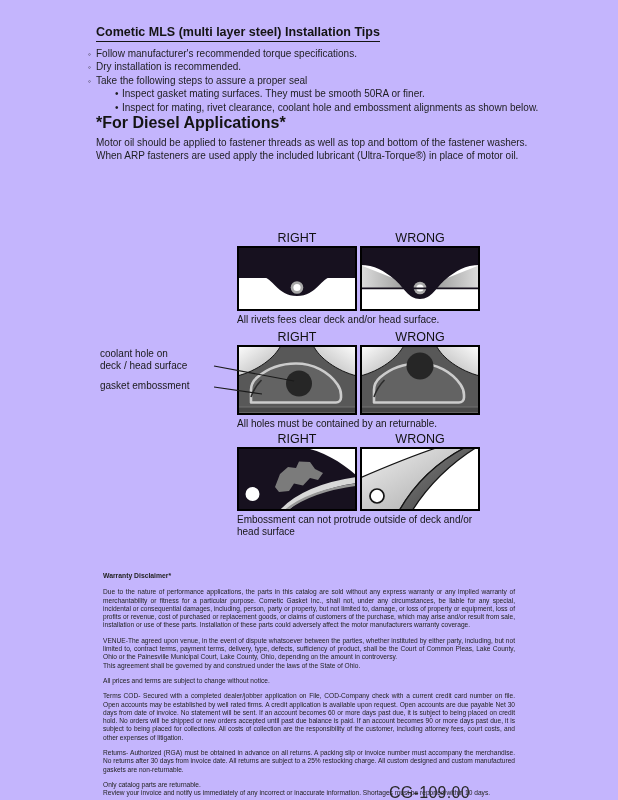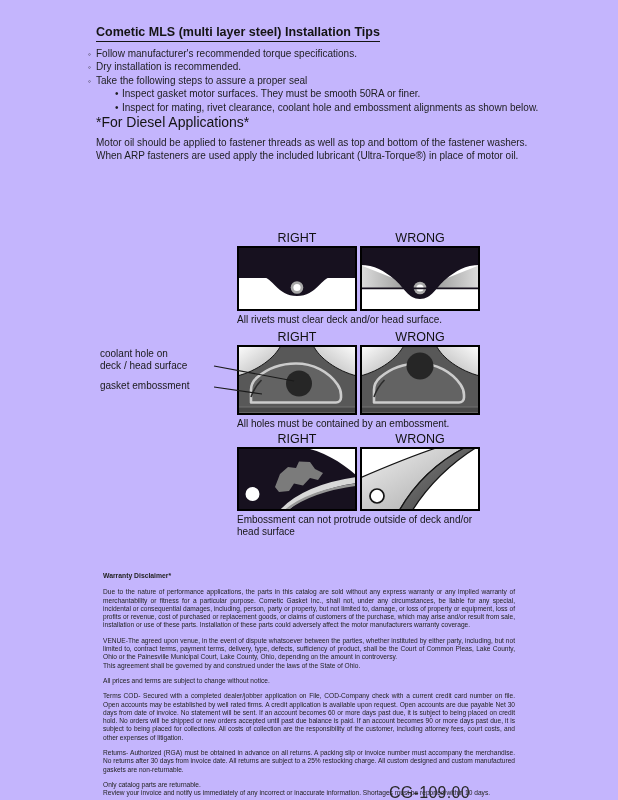--- a/index.html
+++ b/index.html
@@ -11,21 +11,21 @@
     position:absolute;left:96px;top:25px;font-size:12.5px;font-weight:bold;
     color:#141414;border-bottom:1.6px solid #141414;padding-bottom:2px;white-space:nowrap;
   }
   .bullets{position:absolute;left:88px;top:47px;font-size:10px;line-height:13.4px;color:#1d1d1f;}
   .bullet{display:flex;white-space:nowrap;}
   .bullet .bm{flex:none;width:8px;}
   .bullet.lv1 .bm{font-size:8.5px;transform:translateY(0.5px);}
   .bullet.lv2{margin-left:27px;}
   .bullet.lv2 .bm{width:7px;}
   .diesel{position:absolute;left:96px;top:116px;width:472px;font-size:10px;line-height:13px;}
-  .diesel h2{font-size:14px;font-weight:normal;margin:0 0 7px 0;color:#141414;}
+  .diesel h2{font-size:16px;font-weight:bold;margin:0 0 7px 0;color:#141414;}
   .diesel p{margin:0 0 6px 0;white-space:pre-line;}
   .figblock{position:absolute;left:237px;}
   .cols{display:flex;gap:3px;}
   .col{width:120px;}
   .flabel{height:15px;line-height:15px;text-align:center;font-size:12.5px;font-weight:500;color:#111;}
   svg.panel{display:block;width:120px;}
   .fcaption{font-size:10px;margin-top:3px;color:#161616;white-space:nowrap;}
   .fcaption.wrap{white-space:normal;width:250px;line-height:12px;}
   .ann{position:absolute;left:100px;width:112px;text-align:left;font-size:10px;line-height:11.5px;color:#1a1a1a;}
   .leaders{position:absolute;left:0;top:0;width:618px;height:800px;pointer-events:none;}
@@ -79,21 +79,21 @@
     <div class="bullet lv1">
         <span class="bm">◦</span>
         <span>Dry installation is recommended.</span>
       </div>
     <div class="bullet lv1">
         <span class="bm">◦</span>
         <span>Take the following steps to assure a proper seal</span>
       </div>
     <div class="bullet lv2">
         <span class="bm">•</span>
-        <span>Inspect gasket motor surfaces.  They must be smooth 50RA or finer.</span>
+        <span>Inspect gasket mating surfaces.  They must be smooth 50RA or finer.</span>
       </div>
     <div class="bullet lv2">
         <span class="bm">•</span>
         <span>Inspect for mating, rivet clearance, coolant hole and embossment alignments as shown below.</span>
       </div>
   </div>
 
   <div class="diesel">
     <h2>*For Diesel Applications*</h2>
     <p>Motor oil should be applied to fastener threads as well as top and bottom of the fastener washers.
@@ -122,21 +122,21 @@
           <polygon points="0,19 58,42 0,42" fill="url(#wedgeL)"></polygon>
           <polygon points="120,19 62,42 120,42" fill="url(#wedgeR)"></polygon>
           <path d="M0 0 H120 V19 C105 19 96 25 86 33 C76 41 72 53 60 53 C48 53 44 41 34 33 C24 25 15 19 0 19 Z" fill="#17111f"></path>
           <circle cx="60" cy="42" r="6.3" fill="#a8a8a8"></circle>
           <circle cx="60" cy="42" r="3.6" fill="#ffffff"></circle>
           <line x1="0" y1="42.3" x2="120" y2="42.3" stroke="#17111f" stroke-width="1.7"></line>
           <rect x="0" y="0" width="120" height="65" fill="none" stroke="#000000" stroke-width="4"></rect>
         </svg>
       </div>
     </div>
-    <div class="fcaption">All rivets must clear deck and/or head surface.</div>
+    <div class="fcaption">All rivets fees clear deck and/or head surface.</div>
   </div>
 
   <div class="figblock" style="top:330px">
     <div class="cols">
       <div class="col">
         <div class="flabel">RIGHT</div>
         <svg class="panel" viewBox="0 0 120 70">
           <rect width="120" height="70" fill="#585858"></rect>
           <rect y="62" width="120" height="8" fill="#474747"></rect>
           <line x1="0" y1="62" x2="120" y2="62" stroke="#707070" stroke-width="1"></line>
@@ -158,21 +158,21 @@
           <rect y="67.2" width="120" height="2.8" fill="#6a6a6a"></rect>
           <path d="M0 0 H44 C38 13 20 26 0 31 Z" fill="url(#boreL)" stroke="#141414" stroke-width="1"></path>
           <path d="M120 0 H76 C82 13 100 26 120 31 Z" fill="url(#boreR)" stroke="#141414" stroke-width="1"></path>
           <path d="M14 57.5 L14 45 C14 40 16 36 20 32.5 C31 23 45 18.5 59 18.5 C76 18.5 91.5 26.5 100.5 39.5 C103 43 104 46.5 104 50 L104 52.5 C104 55.3 101.8 57.5 99 57.5 Z" fill="#636363" stroke="#cccccc" stroke-width="2.6" stroke-linejoin="round"></path>
           <path d="M14 52 C16 46 19.5 40 24.5 35" stroke="#2c2c2c" stroke-width="1.6" fill="none"></path>
           <circle cx="60" cy="21" r="13.5" fill="#262626"></circle>
           <rect x="0" y="0" width="120" height="70" fill="none" stroke="#000000" stroke-width="4"></rect>
         </svg>
       </div>
     </div>
-    <div class="fcaption">All holes must be contained by an embossment.</div>
+    <div class="fcaption">All holes must be contained by an returnable.</div>
   </div>
 
   <div class="ann" style="top:348px">
     <div>coolant hole on</div>
     <div>deck / head surface</div>
   </div>
   <div class="ann" style="top:380px">
     <div>gasket embossment</div>
   </div>
   <svg class="leaders" viewBox="0 0 618 800">

